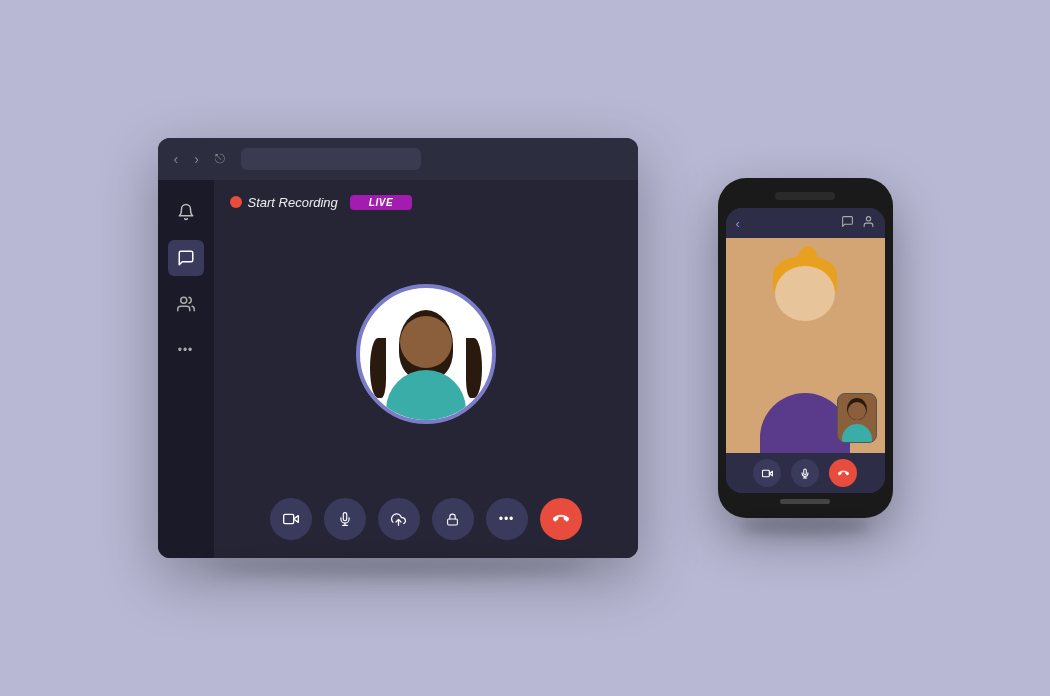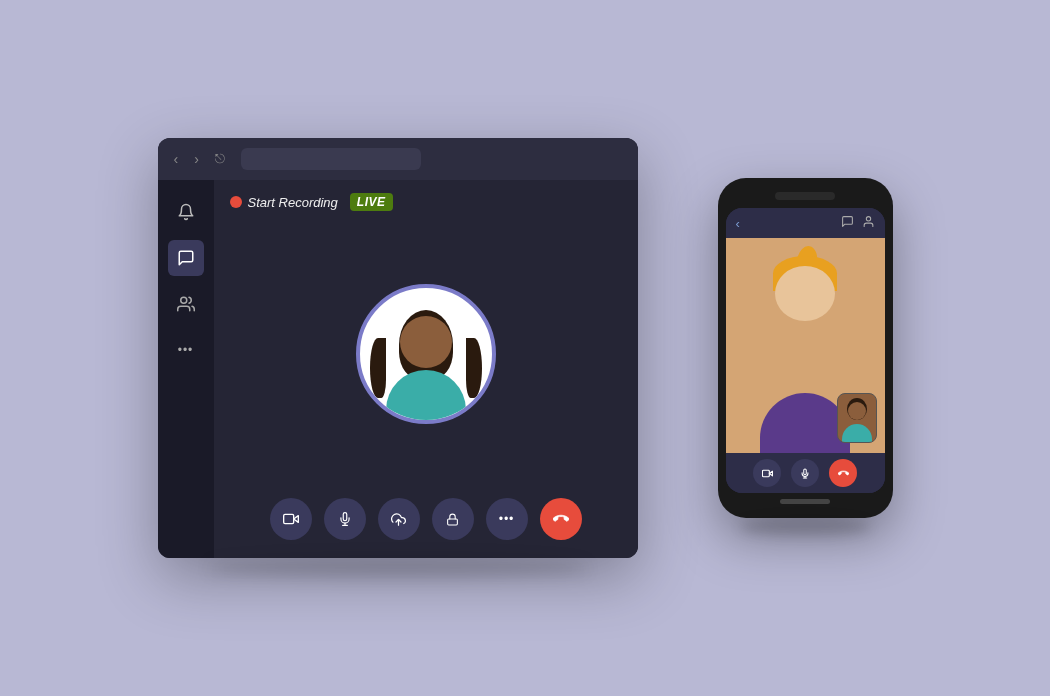--- a/index.html
+++ b/index.html
@@ -124,25 +124,25 @@
     }
 
     .record-dot {
       width: 12px;
       height: 12px;
       background: #e74c3c;
       border-radius: 50%;
     }
 
     .live-badge {
-      background: #4d7c0f;
+      background: #a21caf;
       color: #fff;
-      font-size: 12px;
+      font-size: 10px;
       font-weight: 700;
-      padding: 2px 7px;
+      padding: 2px 19px;
       border-radius: 4px;
       letter-spacing: 0.5px;
     }
 
     
     .video-area {
       flex: 1;
       display: flex;
       align-items: center;
       justify-content: center;

